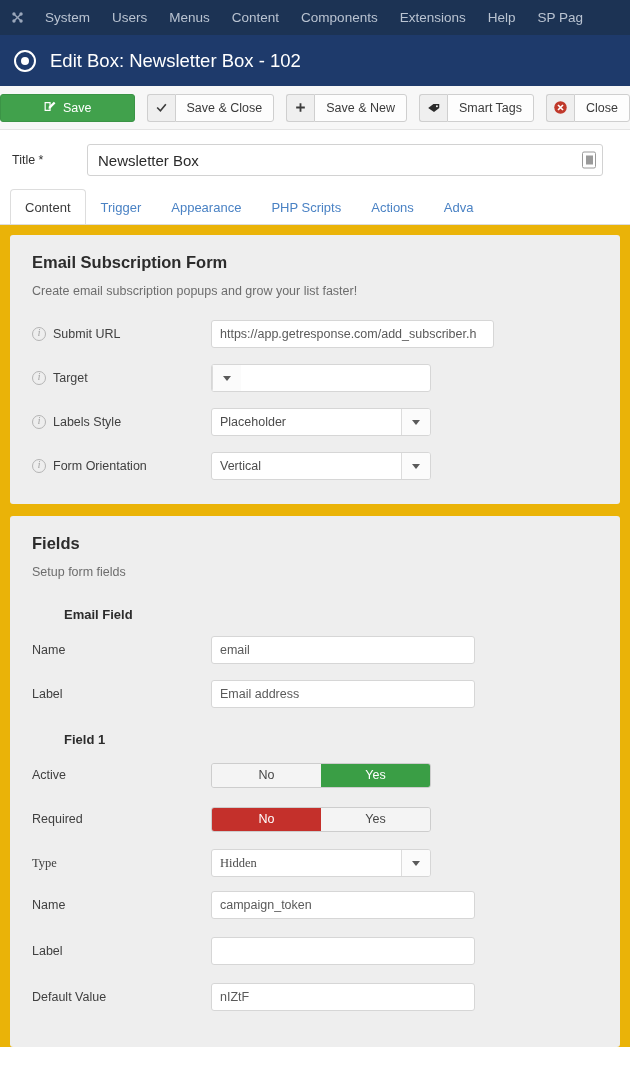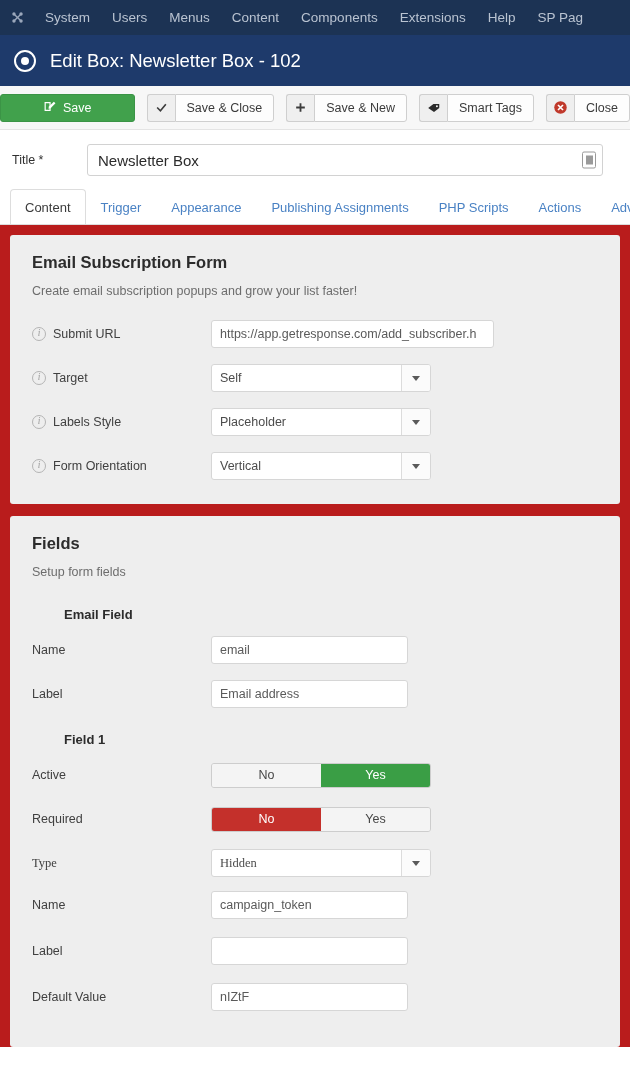--- a/index.html
+++ b/index.html
@@ -172,21 +172,21 @@
   .tab.active {
     color: #3b3b3b;
     background: #ffffff;
     border-color: #dddddd;
     border-bottom-color: #ffffff;
   }
 
   
   .content {
     padding: 10px 10px 0 10px;
-    background: #b91c1c;
+    background: #eab308;
   }
   .panel {
     background: #eeeeee;
     border-radius: 3px;
     padding: 18px 22px 20px;
     margin-bottom: 12px;
   }
   .panel-title {
     font-size: 16.5px;
     font-weight: bold;
@@ -227,21 +227,21 @@
     border: 1px solid #b4b4b4;
     border-radius: 50%;
     color: #9b9b9b;
     font-size: 9.5px;
     font-style: italic;
     font-family: "Liberation Serif", serif;
     display: flex; align-items: center; justify-content: center;
     line-height: 1;
   }
   .finput {
-    width: 197px;
+    width: 264px;
     height: 28px;
     border: 1px solid #d6d6d6;
     border-radius: 3px;
     background: #ffffff;
     padding: 0 8px;
     font-size: 12.5px;
     color: #5a5a5a;
     font-family: "Liberation Sans", sans-serif;
     overflow: hidden;
     white-space: nowrap;
@@ -386,21 +386,20 @@
     <div class="title-input-icon">
         <span></span>
       </div>
   </div>
 </div>
 
 <div class="tabs">
   <div class="tab active">Content</div>
   <div class="tab">Trigger</div>
   <div class="tab">Appearance</div>
-  <div class="tab">Publishing Assignments</div>
   <div class="tab">PHP Scripts</div>
   <div class="tab">Actions</div>
   <div class="tab">Adva</div>
 </div>
 
 <div class="content">
 
   <div class="panel">
     <div class="panel-title">Email Subscription Form</div>
     <div class="panel-desc">Create email subscription popups and grow your list faster!</div>
@@ -412,21 +411,20 @@
       </div>
       <div class="finput wide">https://app.getresponse.com/add_subscriber.h</div>
     </div>
 
     <div class="frow">
       <div class="flabel">
         <span class="info-icon">i</span>
         <span>Target</span>
       </div>
       <div class="fselect">
-        <div class="fselect-val">Self</div>
         <div class="fselect-arrow">
             <span class="caret"></span>
           </div>
       </div>
     </div>
 
     <div class="frow">
       <div class="flabel">
         <span class="info-icon">i</span>
         <span>Labels Style</span>

